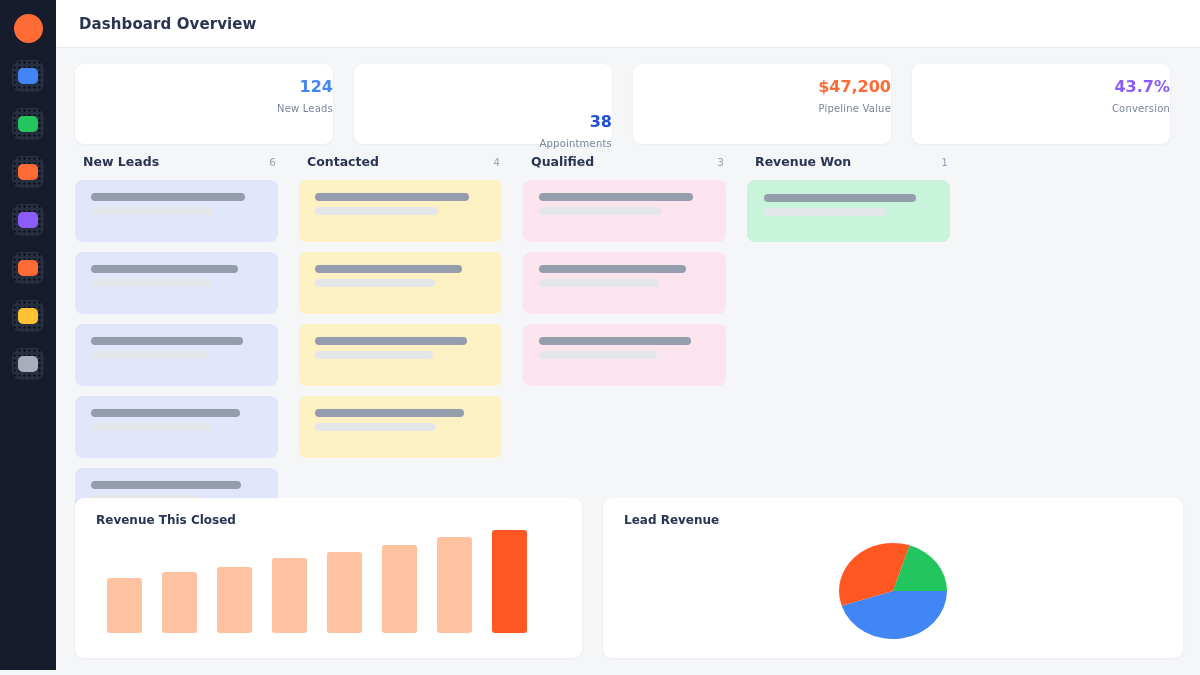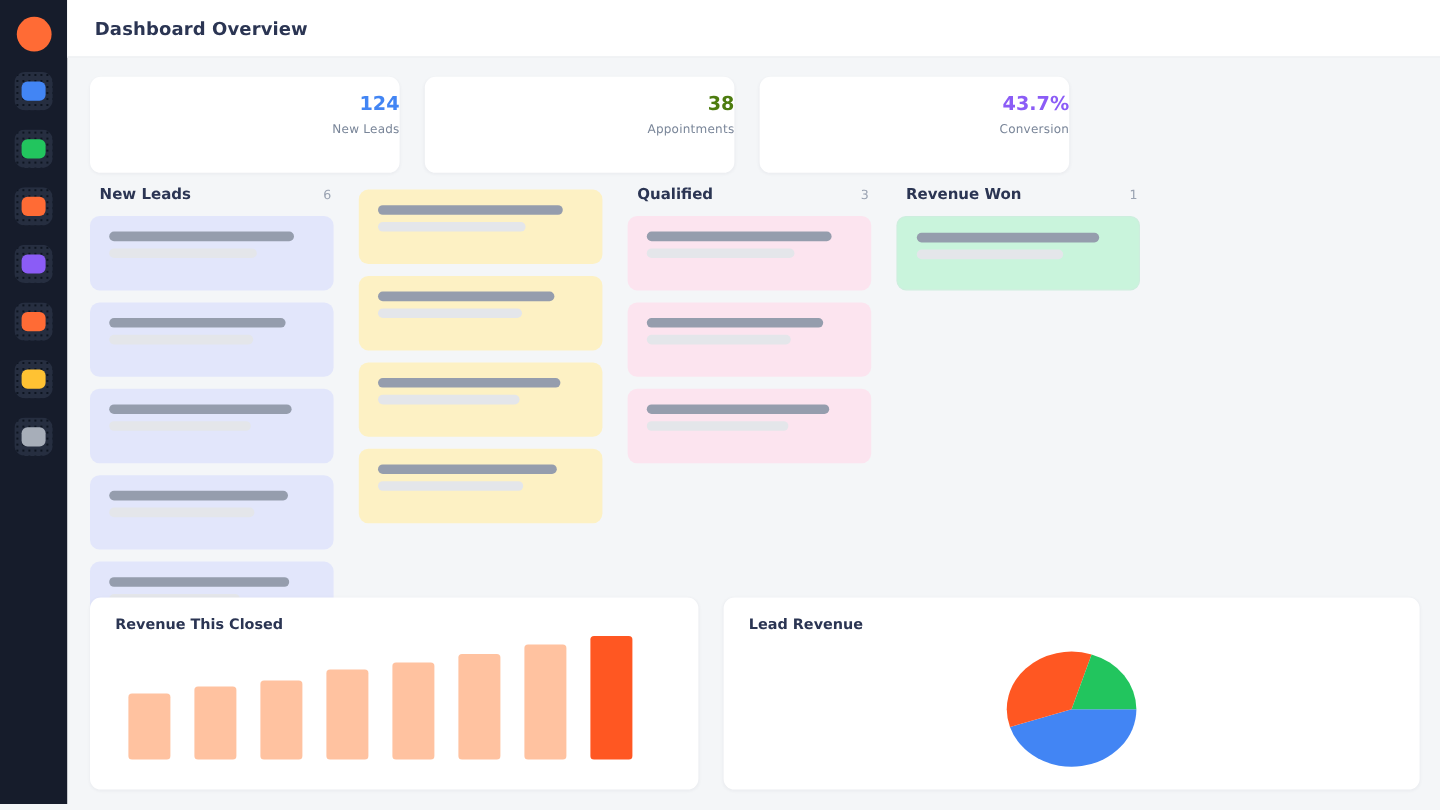--- a/index.html
+++ b/index.html
@@ -142,22 +142,26 @@
   <div class="header">
     <div class="header-title">Dashboard Overview</div>
   </div>
 
   <div class="kpi-strip">
       <div class="kpi-card">
         <div class="kpi-value" style="color: rgb(66, 133, 244);">124</div>
         <div class="kpi-label">New Leads</div>
       </div>
       <div class="kpi-card">
-        <div class="kpi-value" style="color: #4d7c0f;">38</div>
+        <div class="kpi-value" style="color: #1d4ed8; margin-top: 35px;">38</div>
         <div class="kpi-label">Appointments</div>
+      </div>
+      <div class="kpi-card">
+        <div class="kpi-value" style="color: rgb(255, 107, 53);">$47,200</div>
+        <div class="kpi-label">Pipeline Value</div>
       </div>
       <div class="kpi-card">
         <div class="kpi-value" style="color: rgb(139, 92, 246);">43.7%</div>
         <div class="kpi-label">Conversion</div>
       </div>
     </div>
 
   <div class="kanban">
       <div class="kan-col">
         <div class="kan-head">
@@ -181,20 +185,24 @@
             <div class="bar-title" style="width: 87%;"></div>
             <div class="bar-sub" style="width: 71%;"></div>
           </div>
           <div class="kan-card" style="background: rgb(226, 230, 251);">
             <div class="bar-title" style="width: 88%;"></div>
             <div class="bar-sub" style="width: 64%;"></div>
           </div>
         </div>
       </div>
       <div class="kan-col">
+        <div class="kan-head">
+          <span class="kan-title">Contacted</span>
+          <span class="kan-count">4</span>
+        </div>
         <div class="kan-cards">
           <div class="kan-card" style="background: rgb(253, 241, 196);">
             <div class="bar-title" style="width: 90%;"></div>
             <div class="bar-sub" style="width: 72%;"></div>
           </div>
           <div class="kan-card" style="background: rgb(253, 241, 196);">
             <div class="bar-title" style="width: 86%;"></div>
             <div class="bar-sub" style="width: 70%;"></div>
           </div>
           <div class="kan-card" style="background: rgb(253, 241, 196);">

